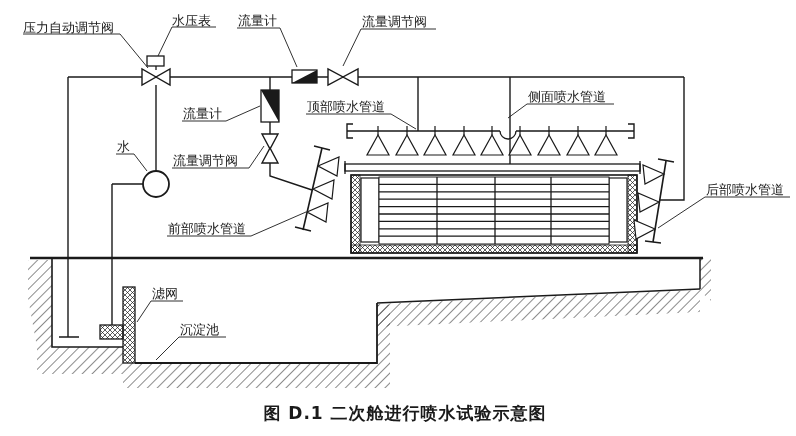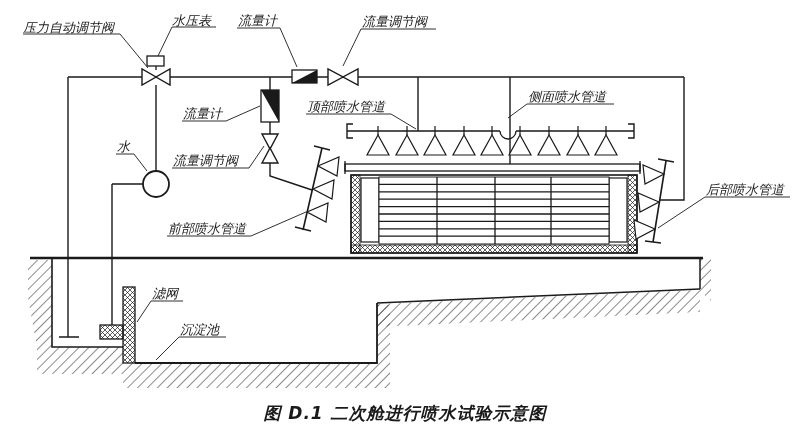--- a/index.html
+++ b/index.html
@@ -1,19 +1,18 @@
 <!DOCTYPE html>
 <html><head>
 <meta charset="utf-8">
 <style>
   html,body{margin:0;padding:0;background:#ffffff;}
   .stage{
     position:relative;width:796px;height:436px;background:#ffffff;overflow:hidden;
     font-family:"DejaVu Sans","Liberation Sans",sans-serif;
-    font-style:italic;
   }
   svg{display:block;}
   text{
     font-family:"DejaVu Sans","Liberation Sans",sans-serif;
     fill:#1a1a1a;font-size:13px;
   }
   text.caption{font-size:17px;font-weight:bold;letter-spacing:1px;}
 </style>
 </head>
 <body>

